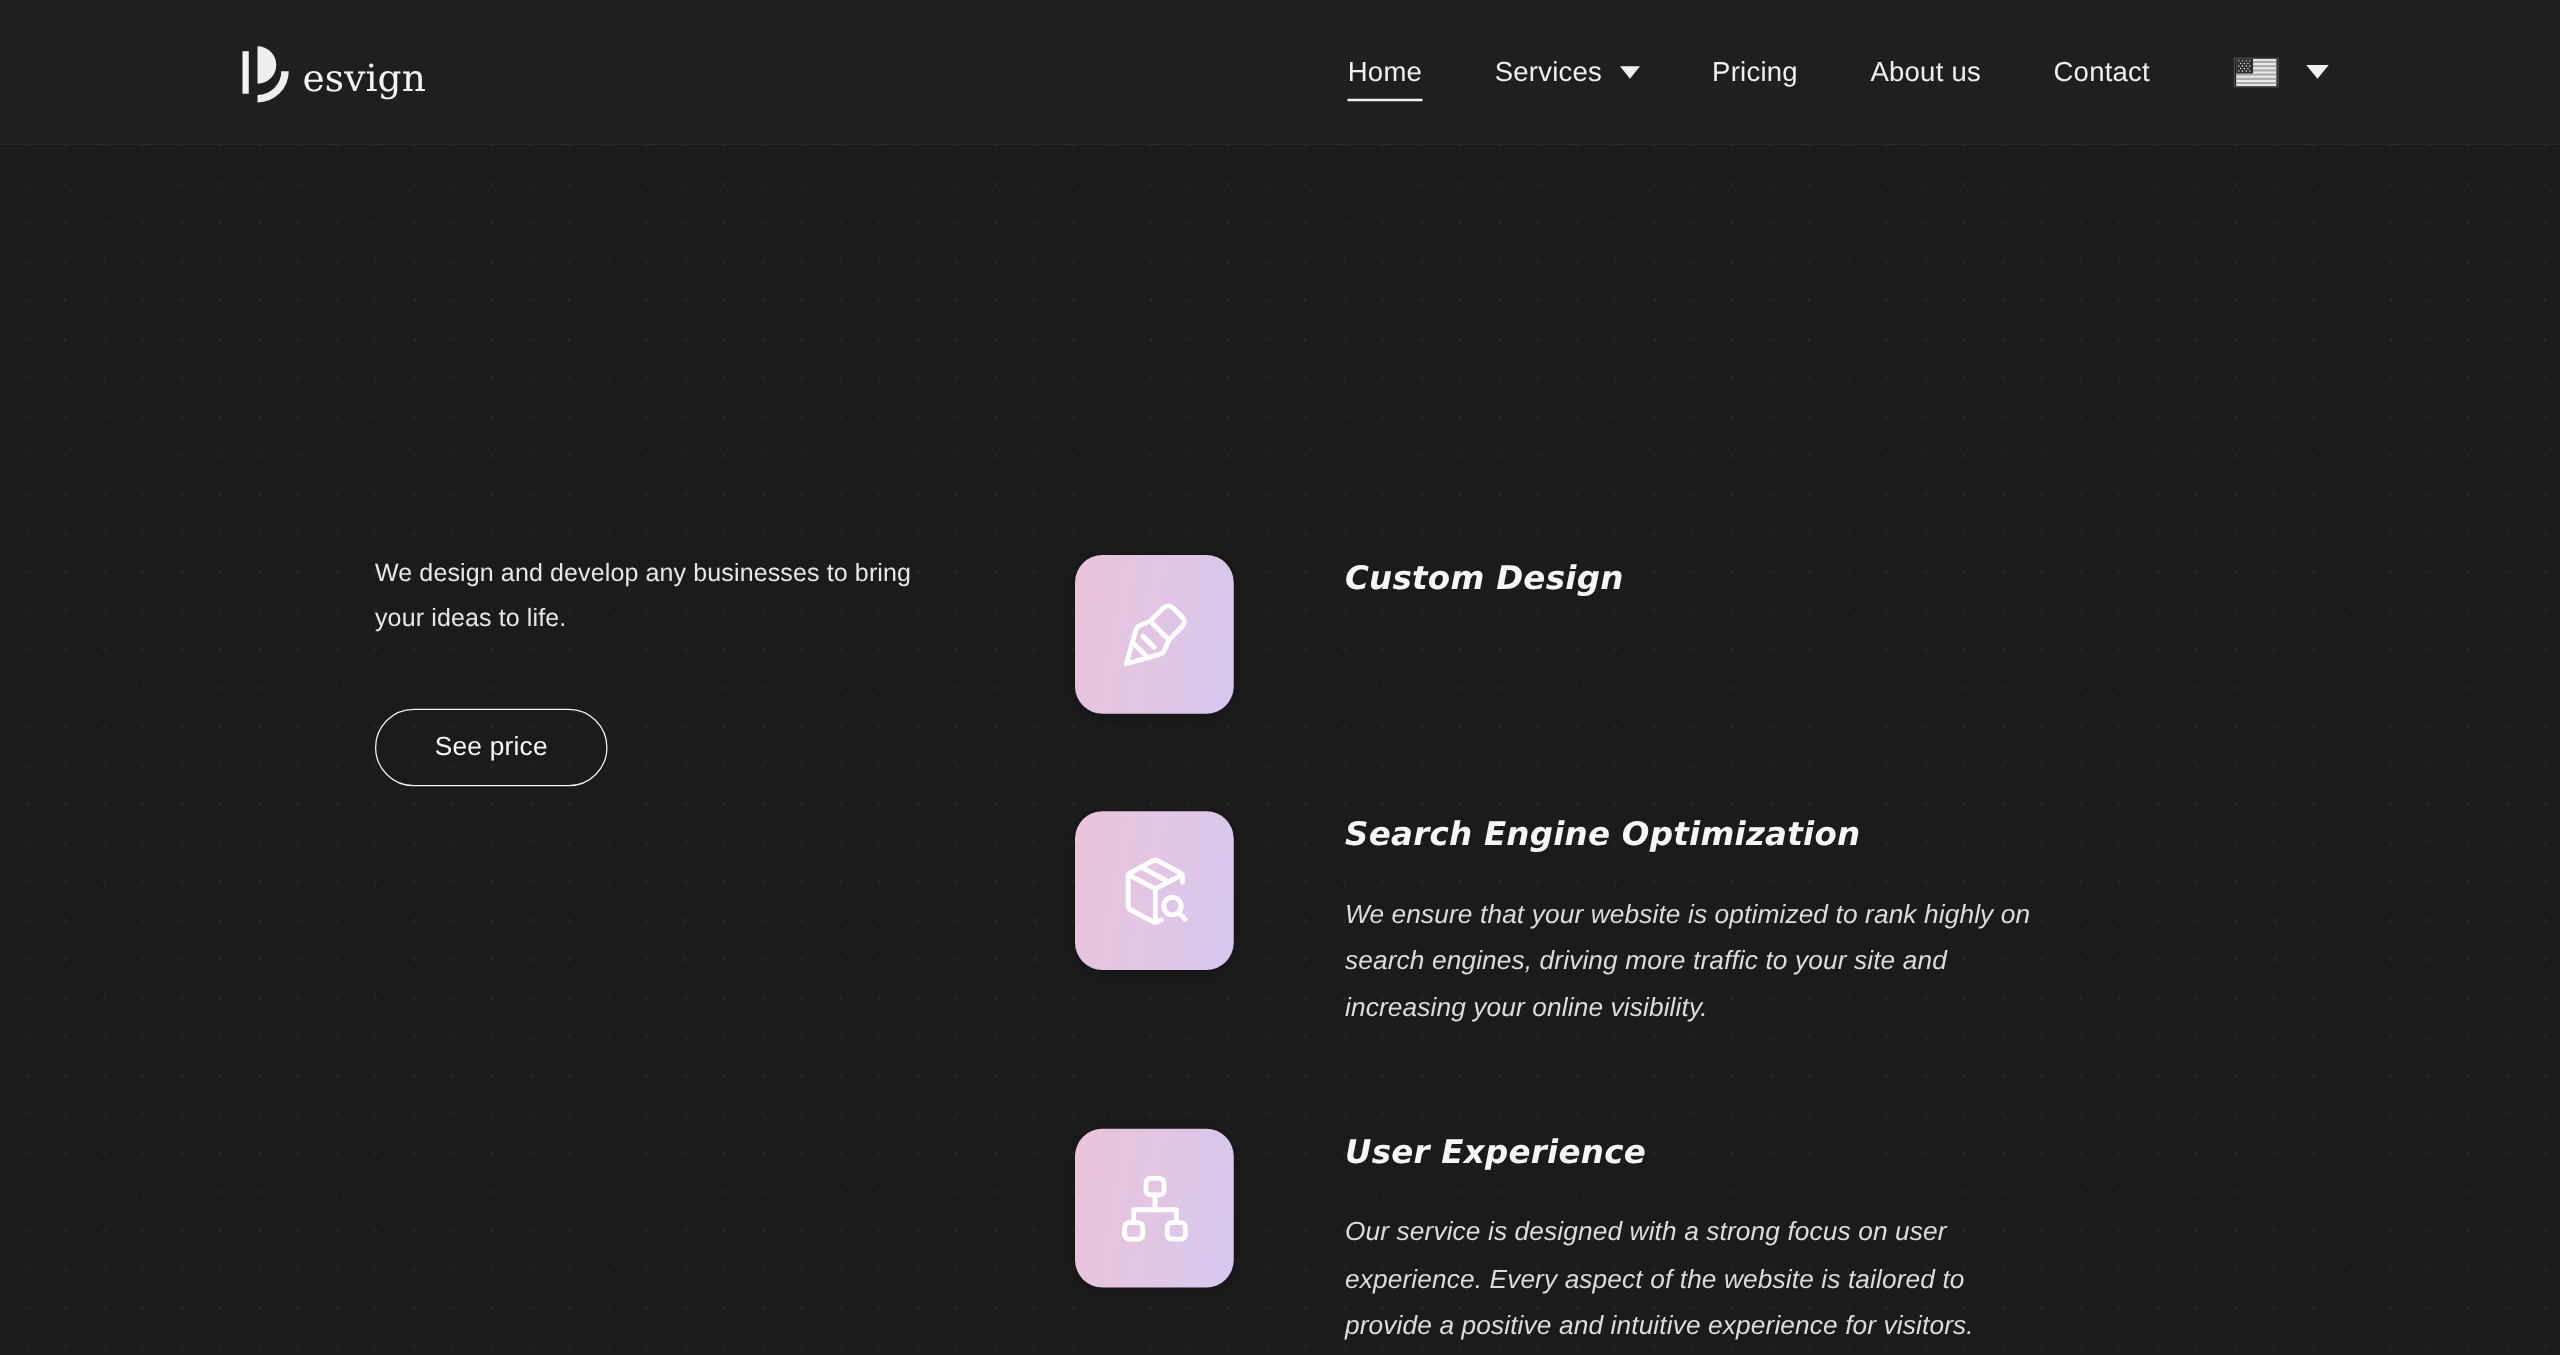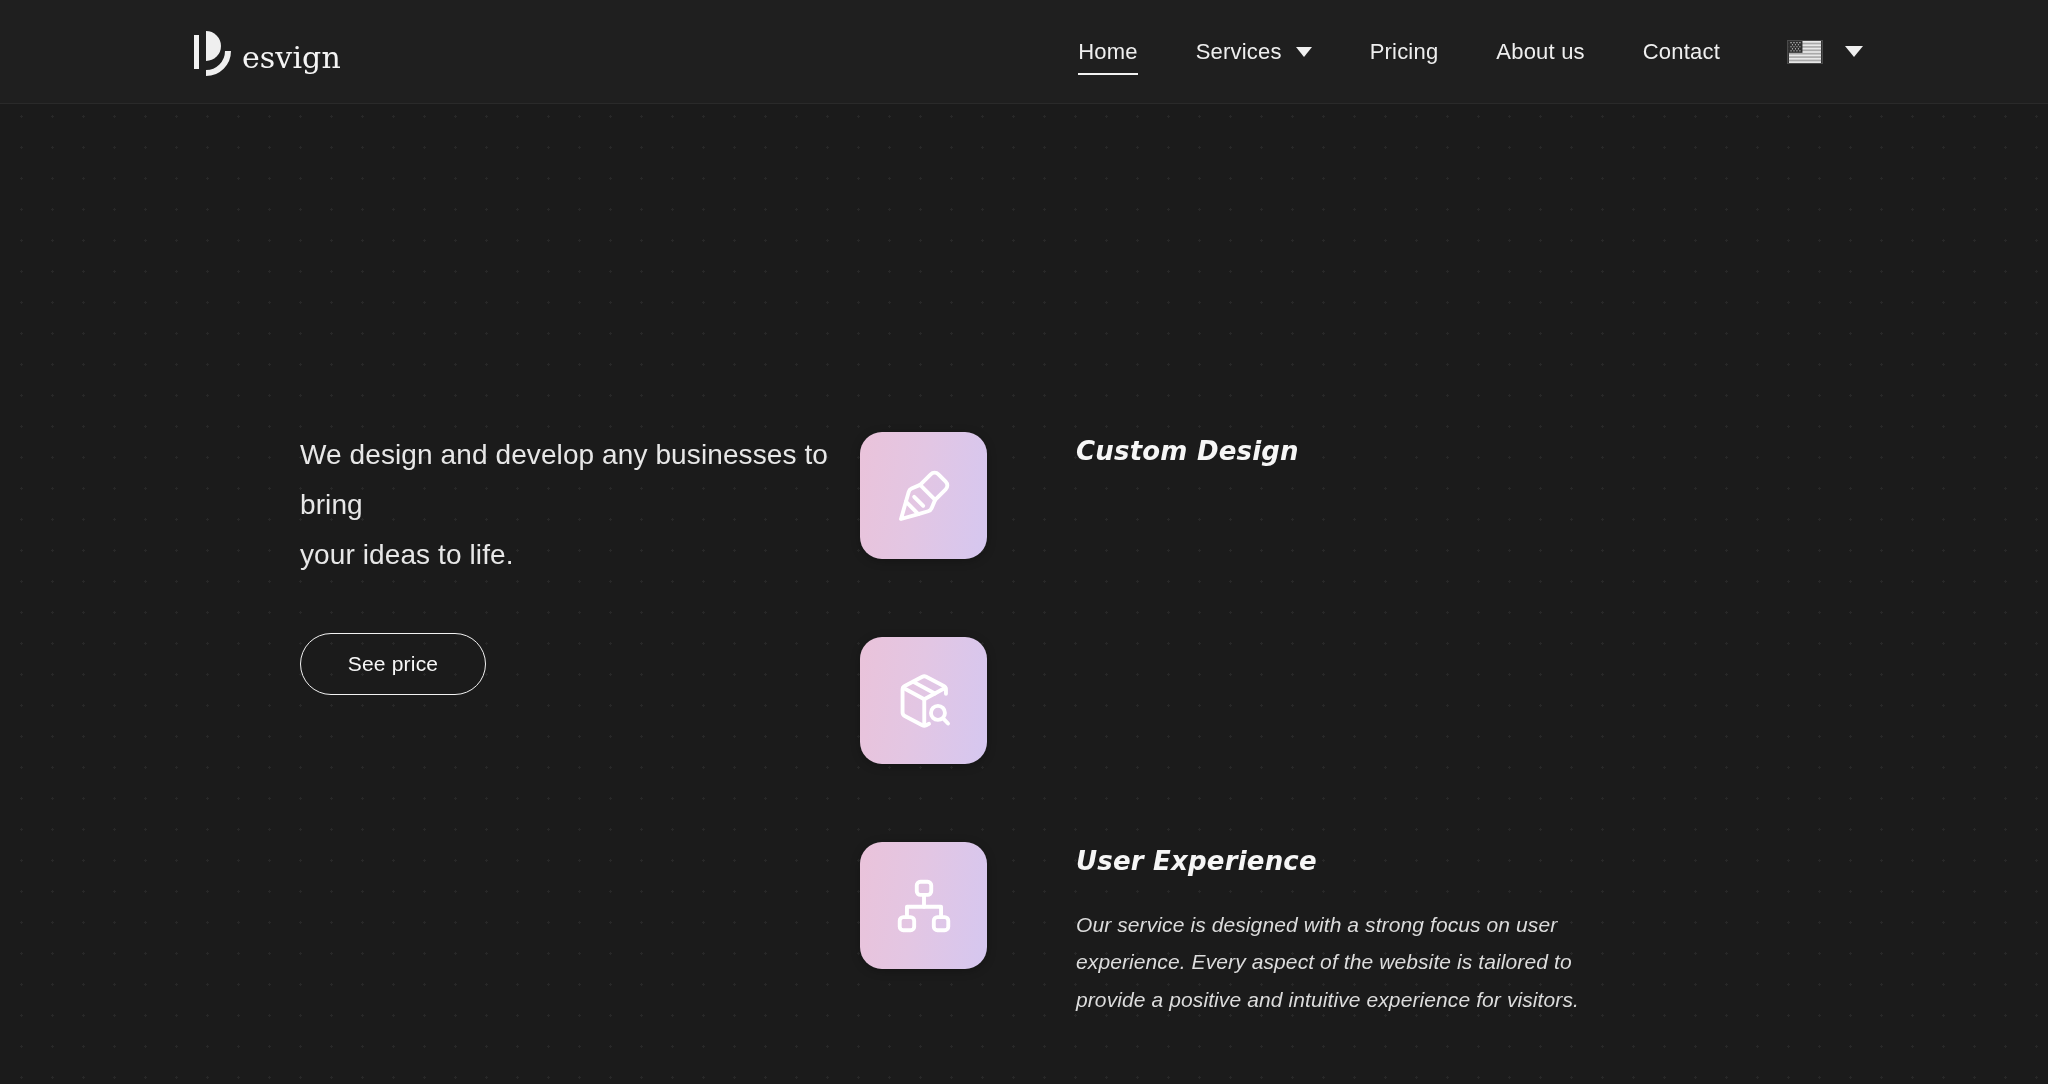--- a/index.html
+++ b/index.html
@@ -33,21 +33,21 @@
   .page {
     position: relative;
     z-index: 1;
     width: 2048px;
     height: 1084px;
   }
 
   
   .site-header {
     position: relative;
-    height: 104px;
+    height: 116px;
     background: #1f1f1f;
     border-bottom: 1px solid #2a2a2a;
     display: flex;
     align-items: center;
     padding: 0 185px 0 192px;
   }
 
   .brand {
     display: flex;
     align-items: center;
@@ -150,21 +150,21 @@
     font-weight: 700;
     font-size: 69px;
     line-height: 1.18;
     letter-spacing: 0.5px;
     color: #f3f3f3;
     margin-bottom: 44px;
     white-space: pre-line;
   }
 
   .hero-sub {
-    font-size: 28px;
+    font-size: 20px;
     line-height: 1.78;
     color: #e7e7e7;
     letter-spacing: 0.1px;
     max-width: 540px;
     white-space: pre-line;
     margin-bottom: 54px;
   }
 
   .cta {
     display: inline-flex;
@@ -336,20 +336,24 @@
         <div class="feature-tile">
           <svg width="62" height="62" viewBox="0 0 24 24" fill="none" stroke="#ffffff" stroke-width="1.5" stroke-linecap="round" stroke-linejoin="round" aria-hidden="true">
             <path d="M20.5 9.2v-1.6a1.6 1.6 0 0 0-.85-1.41l-6.8-3.6a1.6 1.6 0 0 0-1.5 0l-6.8 3.6A1.6 1.6 0 0 0 3.7 7.6v8.8a1.6 1.6 0 0 0 .85 1.41l6.8 3.6a1.6 1.6 0 0 0 1.5 0l1.1-.58"></path>
             <path d="M3.9 6.9 12.1 11.3 20.3 6.9"></path>
             <path d="M12.1 11.3 12.1 21.2"></path>
             <path d="M7.9 4.6 16.2 9.1"></path>
             <circle cx="17.4" cy="16.6" r="2.7"></circle>
             <path d="M19.4 18.7 21.3 20.7"></path>
           </svg>
         </div>
+        <div class="feature-body">
+          <h2 class="feature-title">Search Engine Optimization</h2>
+          <p class="feature-desc">We ensure that your website is optimized to rank highly on search engines, driving more traffic to your site and increasing your online visibility.</p>
+        </div>
       </article>
 
       <article class="feature">
         <div class="feature-tile">
           <svg width="62" height="62" viewBox="0 0 24 24" fill="none" stroke="#ffffff" stroke-width="1.5" stroke-linecap="round" stroke-linejoin="round" aria-hidden="true">
             <rect x="9.2" y="2.6" width="5.6" height="5.1" rx="1.4"></rect>
             <rect x="2.6" y="16.3" width="5.6" height="5.1" rx="1.4"></rect>
             <rect x="15.8" y="16.3" width="5.6" height="5.1" rx="1.4"></rect>
             <path d="M12 7.7 12 12.3"></path>
             <path d="M5.4 16.3 5.4 12.3 18.6 12.3 18.6 16.3"></path>

